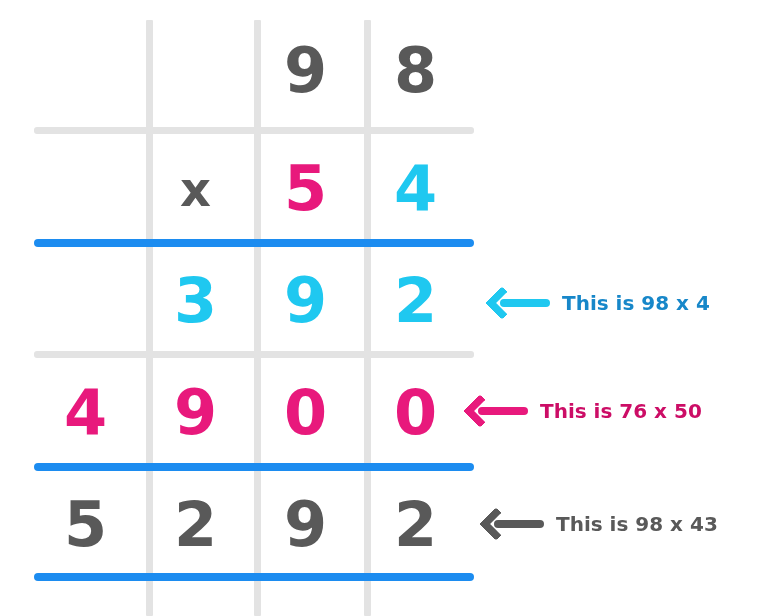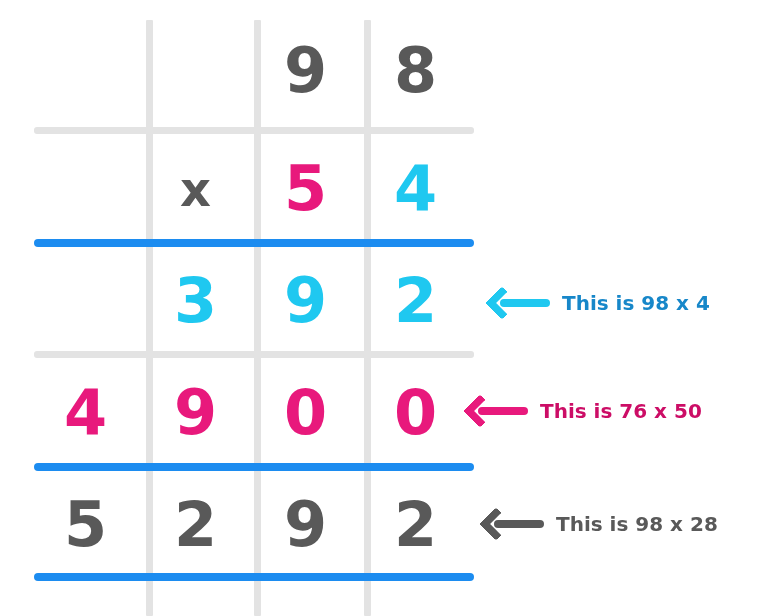--- a/index.html
+++ b/index.html
@@ -161,16 +161,16 @@
       <span class="head"></span>
     </span>
     <span class="annot-text">This is 76 x 50</span>
   </div>
 
   <div class="annot a-grey" style="left:482px; top:504px;">
     <span class="arrow">
       <span class="shaft" style="background:#595959;"></span>
       <span class="head"></span>
     </span>
-    <span class="annot-text">This is 98 x 28</span>
+    <span class="annot-text">This is 98 x 43</span>
   </div>
 
 </div>
 
 </body></html>

